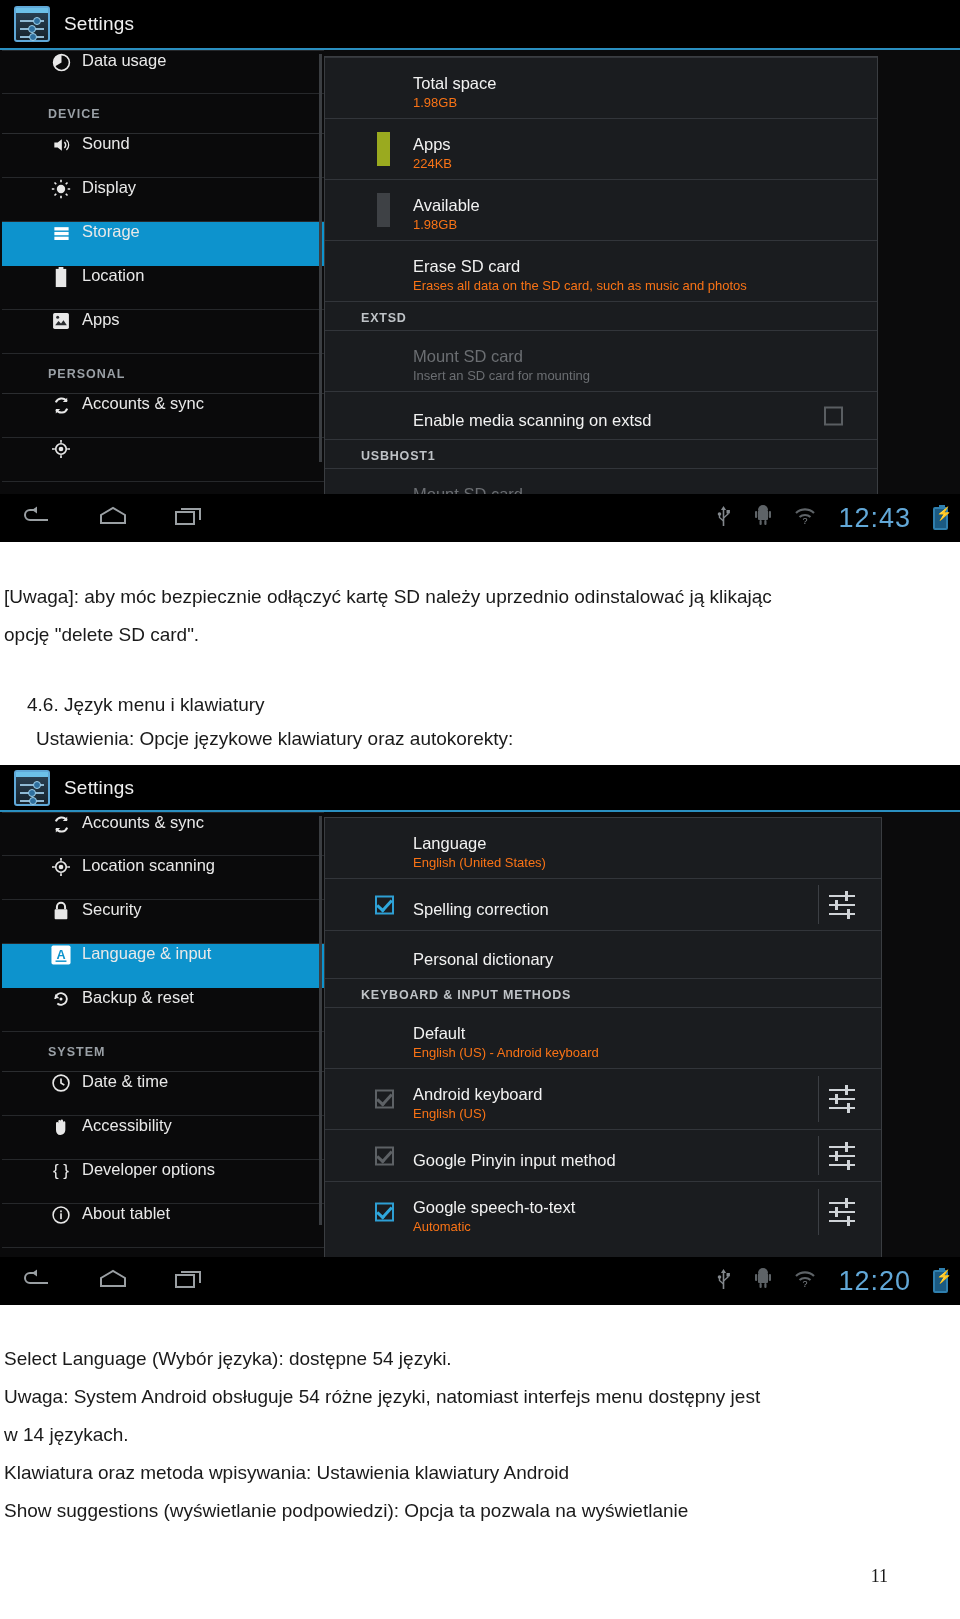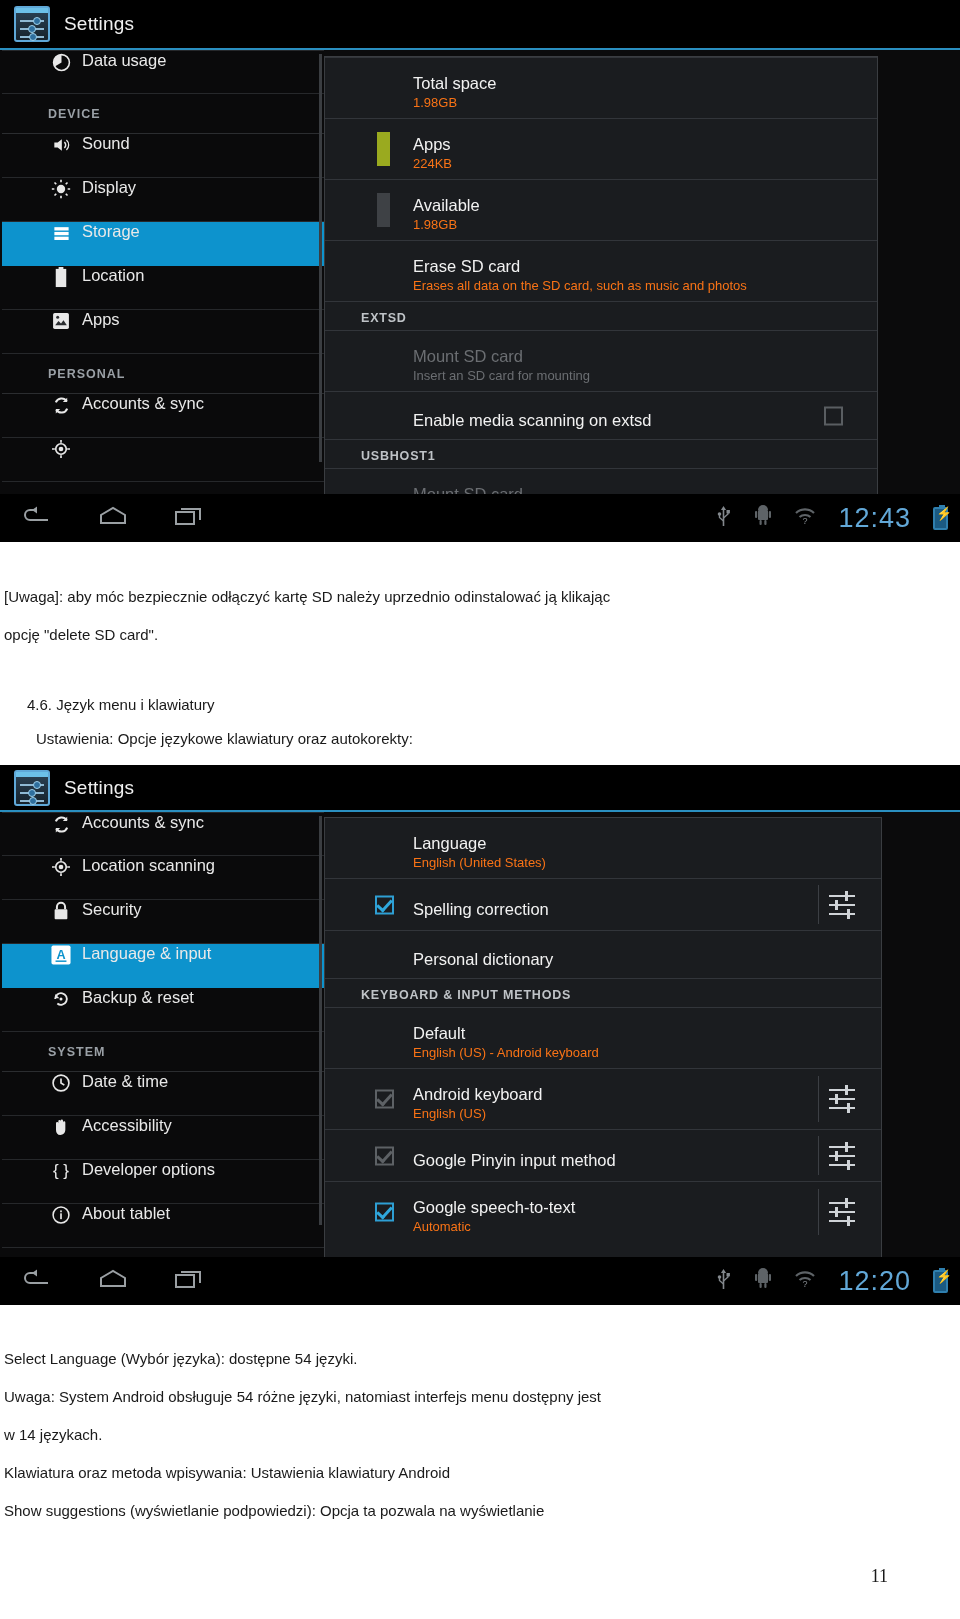--- a/index.html
+++ b/index.html
@@ -281,21 +281,21 @@
     content: "⚡";
     position: absolute; left: 1px; top: -3px;
     font-size: 13px; color: #cfe8f8;
   }
 
   
   .doc-text {
     position: absolute;
     left: 0; width: 960px;
     color: #1a1a1a;
-    font-size: 15px;
+    font-size: 19px;
     line-height: 38px;
   }
   #txtblock1 { top: 578px; left: 4px; width: 940px; }
   #txtblock2 { top: 686px; left: 4px; width: 940px; margin-left: 23px; }
   #txtblock3 { top: 720px; left: 36px; width: 910px; }
   #txtblock4 { top: 1340px; left: 4px; width: 950px; }
   .doc-line { display: block; }
   .page-num {
     position: absolute;
     right: 72px; top: 1566px;

